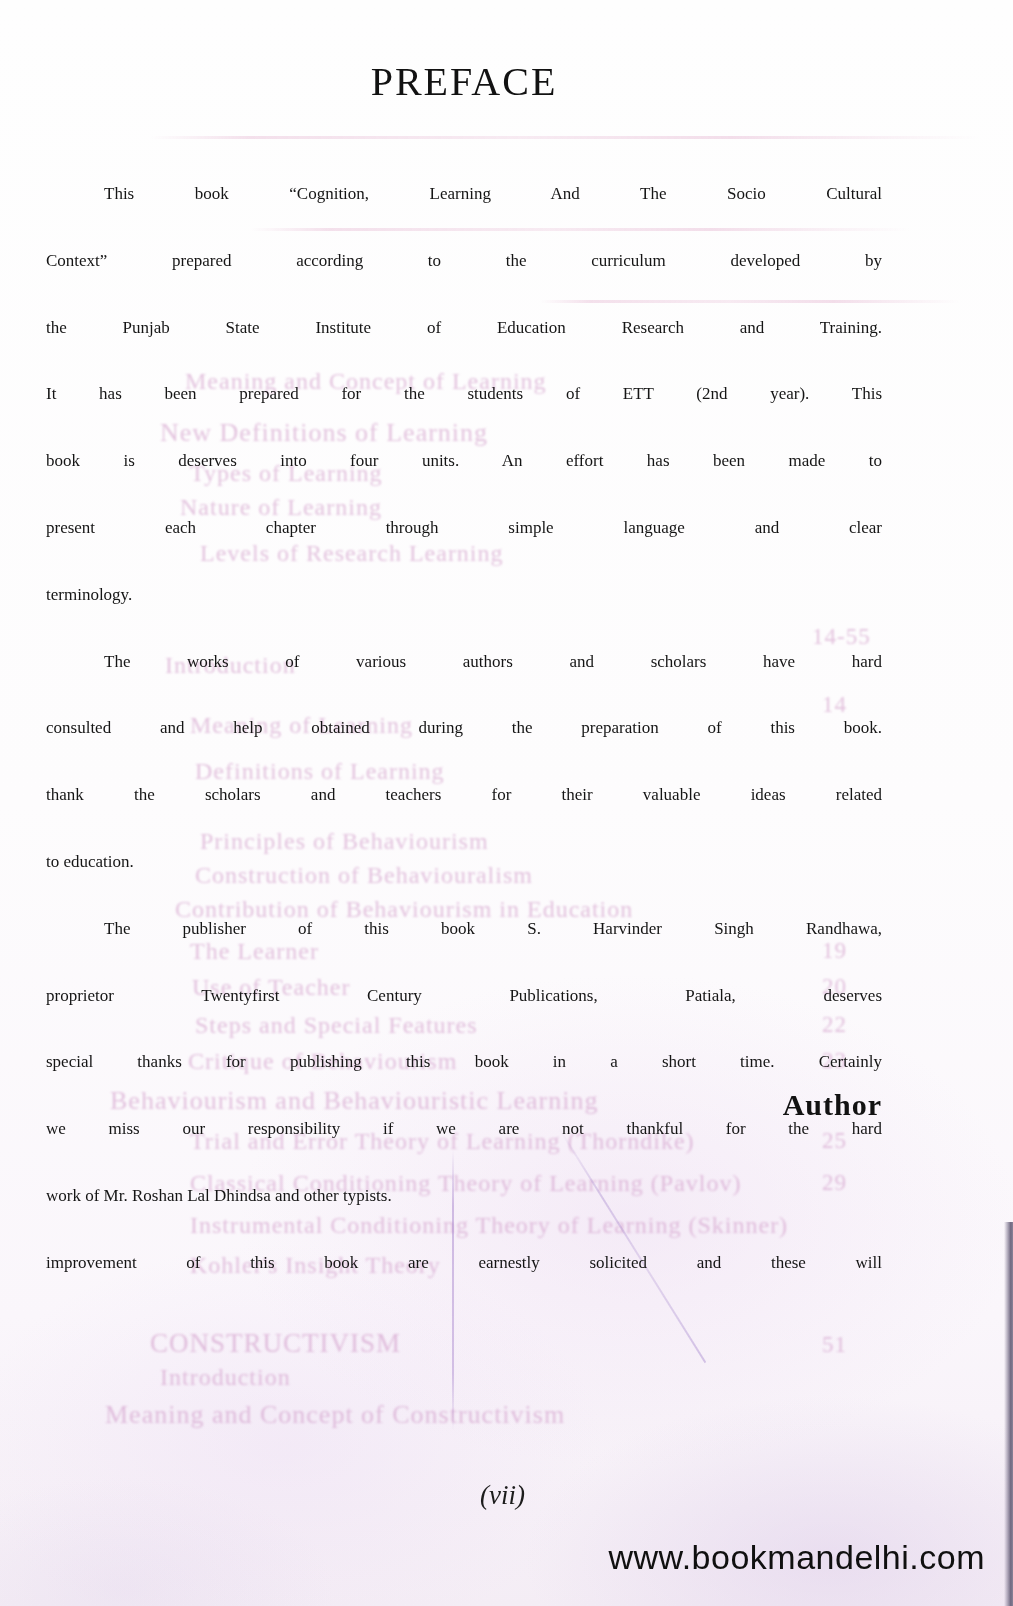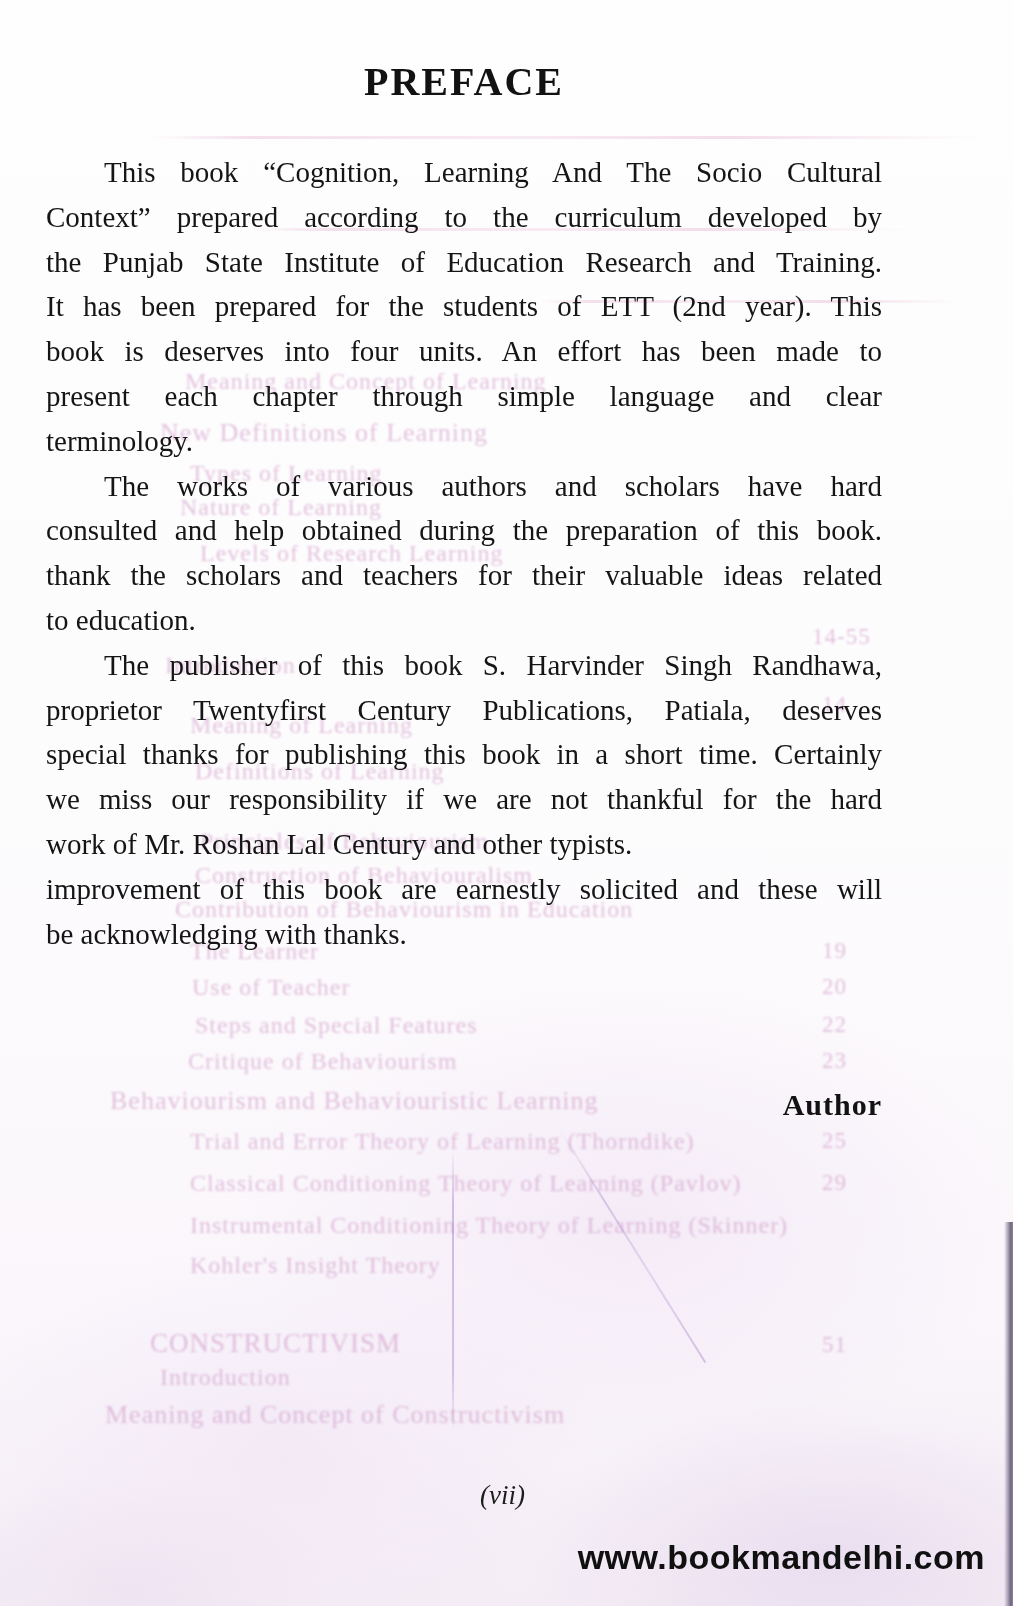--- a/index.html
+++ b/index.html
@@ -40,46 +40,47 @@
   .crease-d{position:absolute;height:1.5px;
     background:linear-gradient(90deg,rgba(165,135,205,0) 0%,rgba(165,135,205,0.4) 30%,rgba(165,135,205,0.25) 60%,rgba(165,135,205,0.45) 100%);
     transform-origin:0 0;filter:blur(0.5px);}
   .edge-band{position:absolute;right:0;width:9px;
     background:linear-gradient(90deg,rgba(137,128,152,0) 0%,rgba(137,128,152,0.55) 35%,#6f6880 75%,#8b8499 100%);}
 
   
   .title{
     position:absolute;left:46px;top:58px;width:836px;
     margin:0;text-align:center;
-    font-size:40px;font-weight:bold;letter-spacing:2px;
+    font-size:40px;font-weight:normal;letter-spacing:2px;
     color:#121212;
   }
   .body-text{
     position:absolute;left:46px;top:150px;width:836px;
   }
   .pline{
-    font-size:29px;line-height:44.8px;
+    font-size:17px;line-height:44.8px;
     text-align:justify;text-align-last:justify;
     color:#151515;
+    margin-top:22px;
   }
   .pline.first{padding-left:58px;}
   .pline.last{text-align:left;text-align-last:left;}
   .author{
     position:absolute;left:46px;top:1088px;width:836px;
     text-align:right;font-size:30px;font-weight:bold;letter-spacing:1px;
     color:#121212;
   }
   .folio{
     position:absolute;left:355px;top:1480px;width:170px;
     text-align:right;font-style:italic;font-size:27px;color:#1c1c1c;
   }
   .watermark{
     position:absolute;right:28px;top:1538px;
     font-family:"Liberation Sans", sans-serif;
-    font-weight:bold;font-size:34px;letter-spacing:0.5px;
+    font-weight:normal;font-size:34px;letter-spacing:0.5px;
     color:#101010;
   }
 </style>
 </head>
 <body>
 
 <div class="page">
 
   <div class="ghost-layer">
       <div class="gline" style="left: 185px; top: 368px; font-size: 24px;">Meaning and Concept of Learning</div>
@@ -134,23 +135,22 @@
       <div class="pline">present each chapter through simple language and clear</div>
       <div class="pline last">terminology.</div>
       <div class="pline first">The works of various authors and scholars have hard</div>
       <div class="pline">consulted and help obtained during the preparation of this book.</div>
       <div class="pline">thank the scholars and teachers for their valuable ideas related</div>
       <div class="pline last">to education.</div>
       <div class="pline first">The publisher of this book S. Harvinder Singh Randhawa,</div>
       <div class="pline">proprietor Twentyfirst Century Publications, Patiala, deserves</div>
       <div class="pline">special thanks for publishing this book in a short time. Certainly</div>
       <div class="pline">we miss our responsibility if we are not thankful for the hard</div>
-      <div class="pline last">work of Mr. Roshan Lal Century and other typists.</div>
+      <div class="pline last">work of Mr. Roshan Lal Dhindsa and other typists.</div>
       <div class="pline">improvement of this book are earnestly solicited and these will</div>
-      <div class="pline last">be acknowledging with thanks.</div>
     </div>
 
   <div class="author">Author</div>
 
   <div class="folio">(vii)</div>
 
   <div class="watermark">www.bookmandelhi.com</div>
 
 </div>
 

